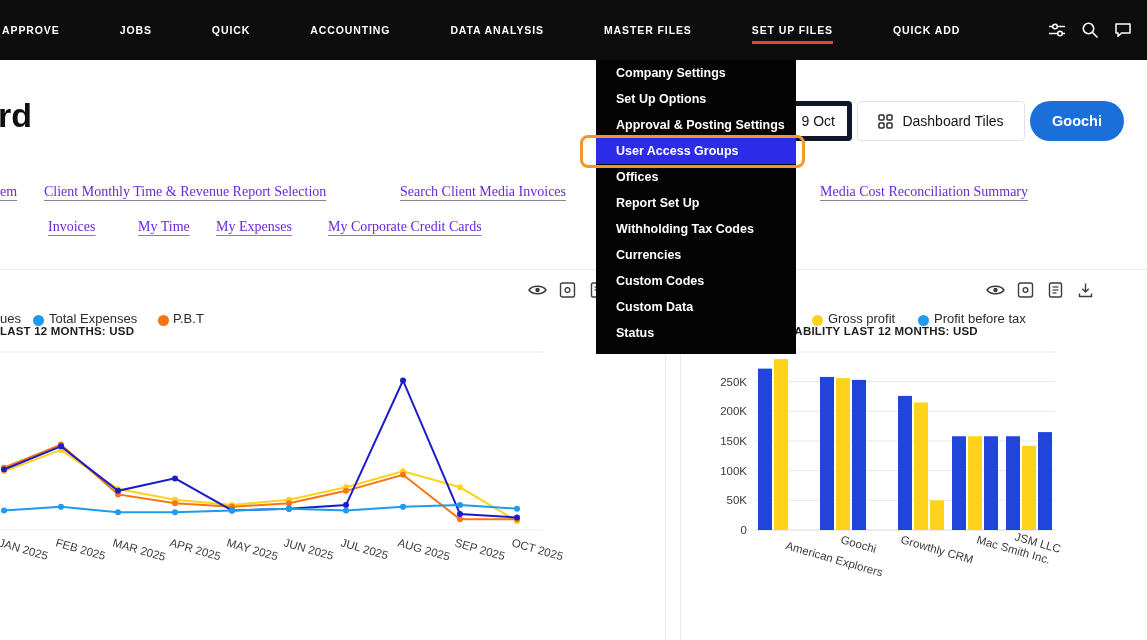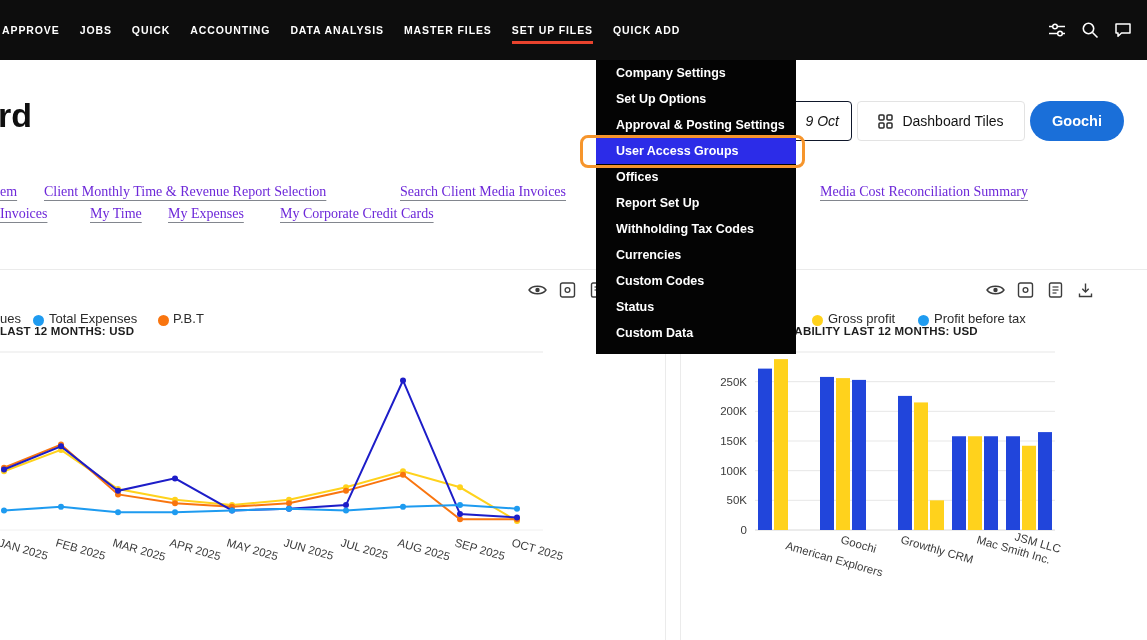--- a/index.html
+++ b/index.html
@@ -3,47 +3,47 @@
 <meta charset="utf-8">
 <style>
   html,body{margin:0;padding:0;}
   body{width:1147px;height:640px;overflow:hidden;position:relative;background:#fff;
        font-family:"Liberation Sans",sans-serif;}
   svg{overflow:visible}
   svg text{font-family:"Liberation Sans",sans-serif;}
 
   
   .nav{position:absolute;left:0;top:0;width:1147px;height:60px;background:#0d0d0d;
-       display:flex;align-items:center;gap:20px;padding-left:2px;box-sizing:border-box;z-index:30;}
+       display:flex;align-items:center;gap:60px;padding-left:2px;box-sizing:border-box;z-index:30;}
   .nav-item{color:#fff;font-size:10.5px;font-weight:700;letter-spacing:0.9px;position:relative;white-space:nowrap;cursor:pointer;}
   .nav-underline{position:absolute;left:0;right:0;bottom:-8px;height:3px;}
   .nav-icons{margin-left:auto;display:flex;gap:13px;align-items:center;padding-right:14px;}
   .nav-icon{width:20px;height:20px;display:block;cursor:pointer;}
 
   
   .dropdown{position:absolute;left:596px;top:60px;width:200px;background:#040404;padding:0 0 8px 0;z-index:40;}
   .dd-item{height:26px;line-height:26px;padding-left:20px;color:#fff;font-size:12.5px;font-weight:600;white-space:nowrap;cursor:pointer;}
   .dd-item.hl{color:#fff;}
   .annotation{position:absolute;left:580px;top:135px;width:219px;height:27px;border:3px solid #f6952c;
               border-radius:8px;z-index:60;pointer-events:none;}
 
   
   .page-title{position:absolute;left:-2px;top:98px;font-size:34px;font-weight:800;color:#0f0f0f;line-height:1;}
   .btn{position:absolute;top:101px;height:40px;box-sizing:border-box;display:flex;align-items:center;cursor:pointer;}
-  .date-btn{left:770px;width:82px;background:#fff;border:1px solid #0f172a;border-radius:4px;
-            justify-content:flex-end;padding-right:12px;font-size:14px;color:#141414;z-index:1;font-style:italic;}
+  .date-btn{left:770px;width:82px;background:#fff;border:5px solid #0f172a;border-radius:4px;
+            justify-content:flex-end;padding-right:12px;font-size:14px;color:#141414;z-index:1;}
   .tiles-btn{left:857px;width:168px;background:#fff;border:1px solid #e3e3e3;border-radius:4px;
              justify-content:center;gap:9px;font-size:14px;color:#141414;z-index:1;}
   .publish-btn{left:1030px;width:94px;border:none;border-radius:21px;justify-content:center;
                color:#fff;font-size:14.5px;font-weight:600;z-index:1;}
 
   
   .link{position:absolute;font-size:14px;color:#6d28d9;text-decoration:underline;
         text-decoration-color:#82868e;text-underline-offset:4px;white-space:nowrap;cursor:pointer;font-family:Liberation Serif, serif;}
-  .row1{top:184px;} .row2{top:206px;}
+  .row1{top:184px;} .row2{top:219px;padding-left:48px;}
 
   
   .panel{position:absolute;background:#fff;border:1px solid #ebebeb;}
   .panel-left{left:-20px;top:269px;width:684px;height:372px;}
   .panel-right{left:680px;top:269px;width:480px;height:372px;}
   .panel-title{position:absolute;top:281px;font-size:11.5px;font-weight:700;color:#1d1d1d;
                letter-spacing:0.2px;white-space:nowrap;z-index:2;margin-top:44px;}
   .panel-icons{position:absolute;top:282px;display:flex;gap:11px;align-items:center;z-index:2;}
   .p-icon{width:19px;height:16px;display:block;cursor:pointer;}
   .legend-label{position:absolute;top:311px;font-size:13px;color:#2b2b2b;white-space:nowrap;cursor:pointer;}
@@ -260,17 +260,17 @@
 <div class="dropdown">
   <div class="dd-item">Company Settings</div>
   <div class="dd-item">Set Up Options</div>
   <div class="dd-item">Approval &amp; Posting Settings</div>
   <div class="dd-item hl" style="background: rgb(44, 44, 232);">User Access Groups</div>
   <div class="dd-item">Offices</div>
   <div class="dd-item">Report Set Up</div>
   <div class="dd-item">Withholding Tax Codes</div>
   <div class="dd-item">Currencies</div>
   <div class="dd-item">Custom Codes</div>
+  <div class="dd-item">Custom Data</div>
   <div class="dd-item">Status</div>
-  <div class="dd-item">Custom Data</div>
 </div>
 
 <div class="annotation" style="border-color: rgb(246, 149, 44);"></div>
 
 </body></html>

